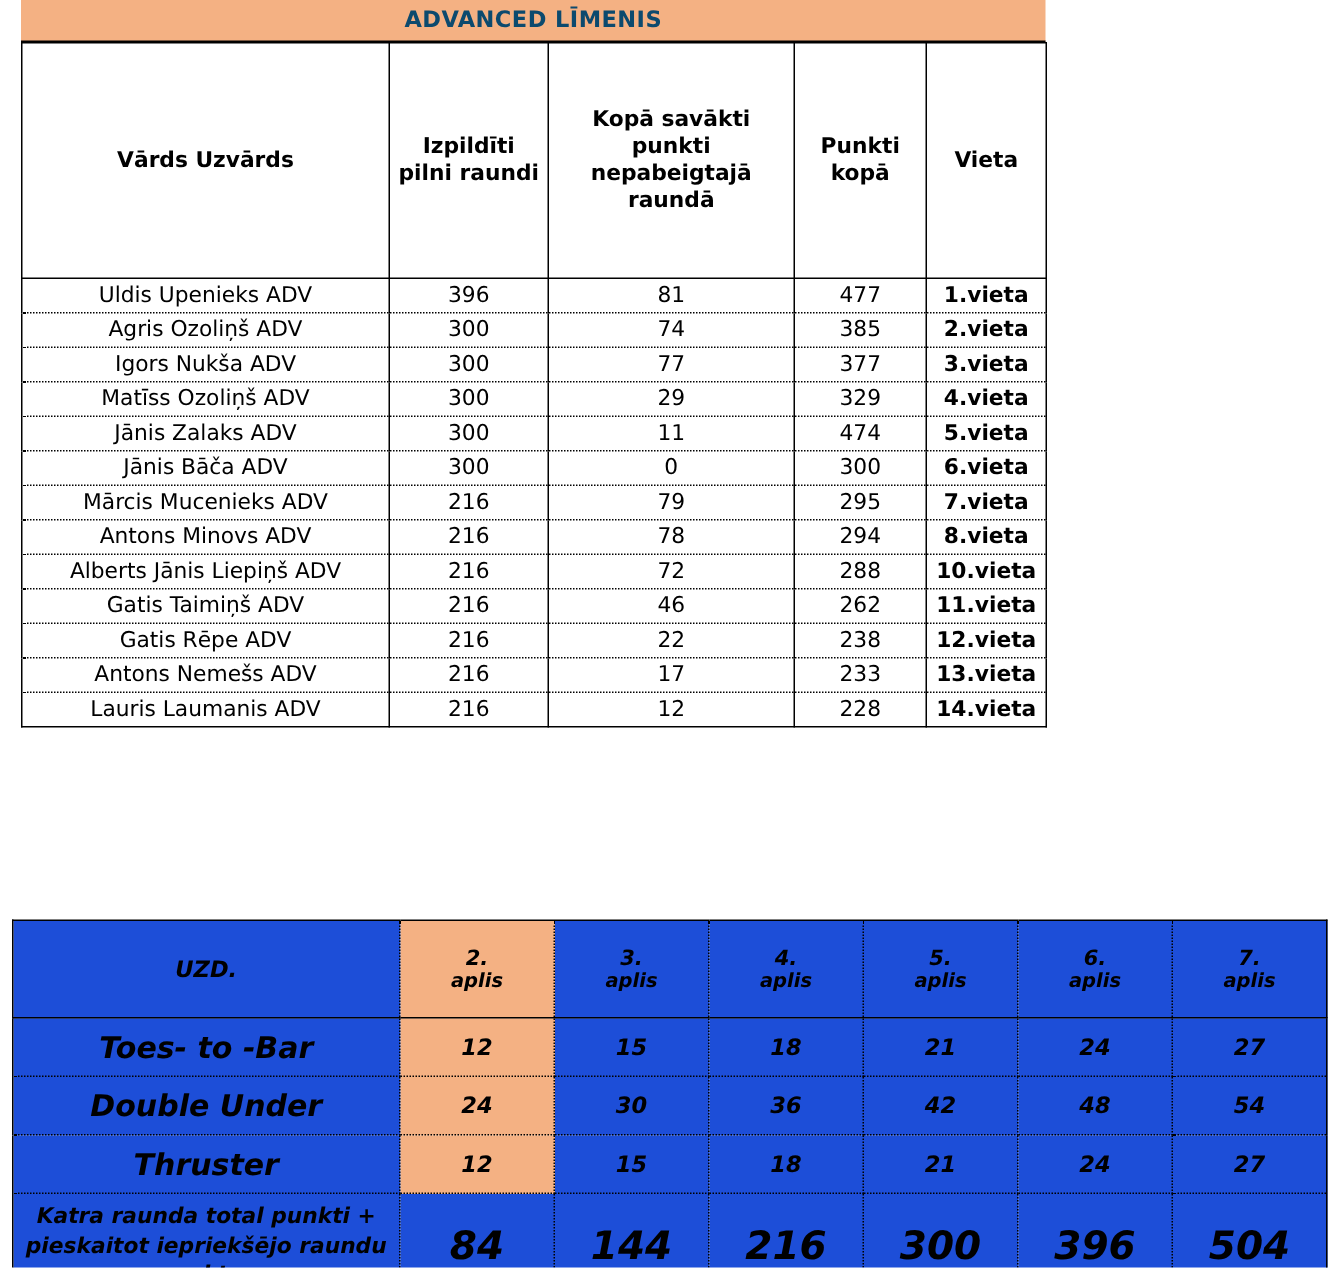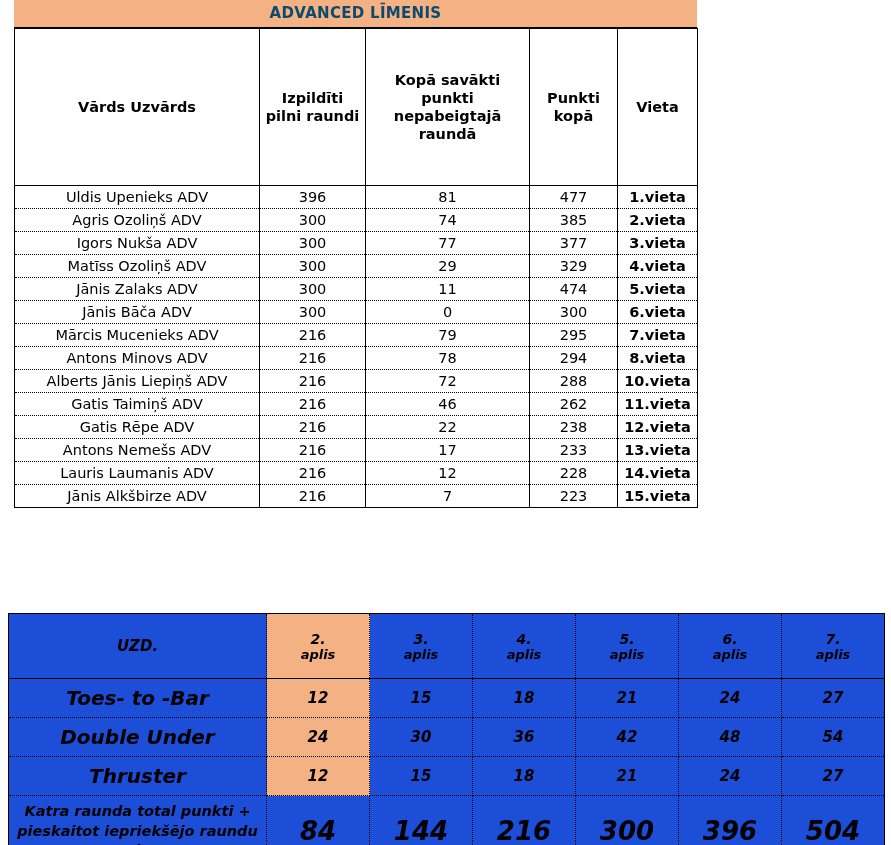--- a/index.html
+++ b/index.html
@@ -240,27 +240,20 @@
         <td>233</td>
         <td class="place-cell">13.vieta</td>
       </tr>
       <tr>
         <td class="name-cell">Lauris Laumanis ADV</td>
         <td>216</td>
         <td>12</td>
         <td>228</td>
         <td class="place-cell">14.vieta</td>
       </tr>
-      <tr>
-        <td class="name-cell">Jānis Alkšbirze ADV</td>
-        <td>216</td>
-        <td>7</td>
-        <td>223</td>
-        <td class="place-cell">15.vieta</td>
-      </tr>
     </tbody>
   </table>
 </div>
 
 <div class="wod-wrap">
   <table class="wod">
     <colgroup>
       <col class="c-label">
       <col class="c-round">
         <col class="c-round">

